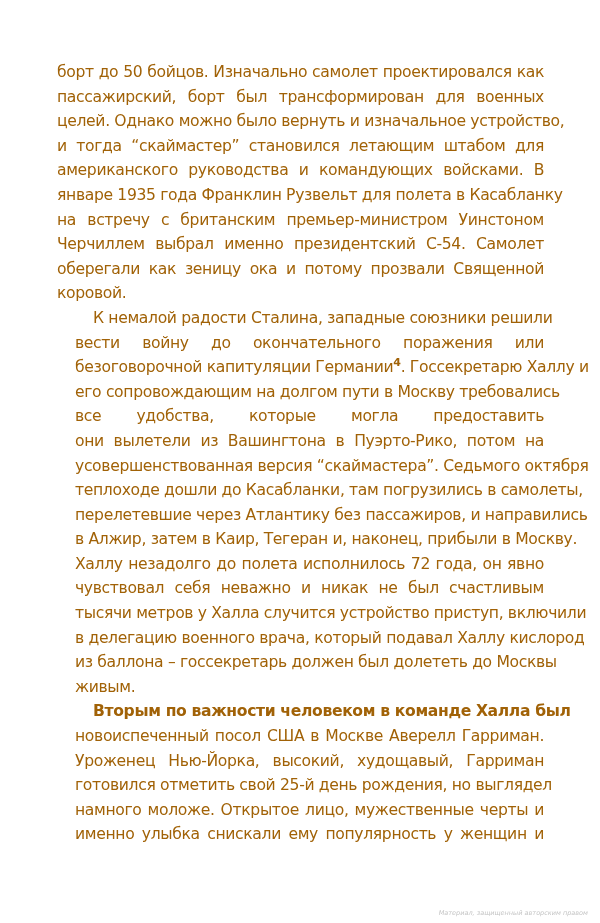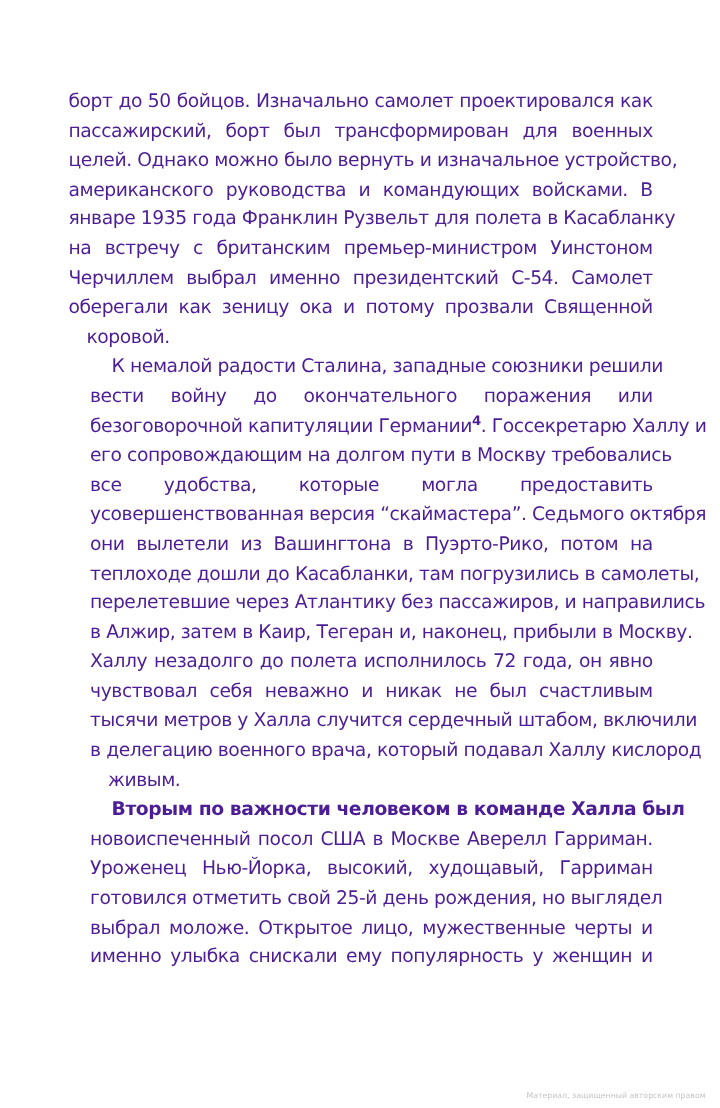--- a/index.html
+++ b/index.html
@@ -9,103 +9,105 @@
     }
     body {
       width: 600px;
       height: 923px;
       position: relative;
       overflow: hidden;
     }
     .page {
       position: absolute;
       left: 57px;
-      top: 72px;
+      top: 60px;
       width: 487px;
       font-family: "DejaVu Sans", sans-serif;
       font-size: 15.6px;
       line-height: 24.6px;
-      color: #4c1d95;
+      color: #a16207;
       text-align: justify;
       letter-spacing: -0.35px;
       word-spacing: 0px;
     }
     .para {
       margin: 0;
       text-indent: 0;
     }
     .para.indent {
       text-indent: 18px;
     }
     .line {
       display: block;
       text-align: justify;
       text-align-last: justify;
       white-space: nowrap;
       height: 24.6px;
     }
     .line.last {
       text-align-last: left;
-      margin-left: 15px;
     }
     .sup {
       font-size: 11px;
       font-weight: bold;
       vertical-align: 6px;
       line-height: 0;
     }
     .watermark {
       position: absolute;
       right: 12px;
       bottom: 6px;
       font-family: "DejaVu Sans", sans-serif;
       font-size: 6.5px;
       color: #c4c4c4;
       letter-spacing: 0;
+      font-style: italic;
     }
   </style>
 </head>
 <body>
 
 <div class="page">
 
   <div class="para">
     <span class="line">борт до 50 бойцов. Изначально самолет проектировался как</span>
     <span class="line">пассажирский, борт был трансформирован для военных</span>
     <span class="line">целей. Однако можно было вернуть и изначальное устройство,</span>
+    <span class="line">и тогда “скаймастер” становился летающим штабом для</span>
     <span class="line">американского руководства и командующих войсками. В</span>
     <span class="line">январе 1935 года Франклин Рузвельт для полета в Касабланку</span>
     <span class="line">на встречу с британским премьер-министром Уинстоном</span>
     <span class="line">Черчиллем выбрал именно президентский С-54. Самолет</span>
     <span class="line">оберегали как зеницу ока и потому прозвали Священной</span>
     <span class="line last">коровой.</span>
   </div>
 
   <div class="para indent">
     <span class="line" style="padding-left:18px;">К немалой радости Сталина, западные союзники решили</span>
     <span class="line">вести войну до окончательного поражения или</span>
     <span class="line"><span>безоговорочной капитуляции Германии</span><span class="sup">4</span><span>. Госсекретарю Халлу и</span></span>
     <span class="line">его сопровождающим на долгом пути в Москву требовались</span>
     <span class="line">все удобства, которые могла предоставить</span>
+    <span class="line">они вылетели из Вашингтона в Пуэрто-Рико, потом на</span>
     <span class="line">усовершенствованная версия “скаймастера”. Седьмого октября</span>
-    <span class="line">они вылетели из Вашингтона в Пуэрто-Рико, потом на</span>
     <span class="line">теплоходе дошли до Касабланки, там погрузились в самолеты,</span>
     <span class="line">перелетевшие через Атлантику без пассажиров, и направились</span>
     <span class="line">в Алжир, затем в Каир, Тегеран и, наконец, прибыли в Москву.</span>
     <span class="line">Халлу незадолго до полета исполнилось 72 года, он явно</span>
     <span class="line">чувствовал себя неважно и никак не был счастливым</span>
-    <span class="line">тысячи метров у Халла случится сердечный штабом, включили</span>
+    <span class="line">тысячи метров у Халла случится устройство приступ, включили</span>
     <span class="line">в делегацию военного врача, который подавал Халлу кислород</span>
+    <span class="line">из баллона – госсекретарь должен был долететь до Москвы</span>
     <span class="line last">живым.</span>
   </div>
 
   <div class="para indent">
     <span class="line" style="padding-left:18px;font-weight:bold;">Вторым по важности человеком в команде Халла был</span>
     <span class="line">новоиспеченный посол США в Москве Аверелл Гарриман.</span>
     <span class="line">Уроженец Нью-Йорка, высокий, худощавый, Гарриман</span>
     <span class="line">готовился отметить свой 25-й день рождения, но выглядел</span>
-    <span class="line">выбрал моложе. Открытое лицо, мужественные черты и</span>
+    <span class="line">намного моложе. Открытое лицо, мужественные черты и</span>
     <span class="line">именно улыбка снискали ему популярность у женщин и</span>
   </div>
 
 </div>
 
 <div class="watermark">Материал, защищенный авторским правом</div>
 
 </body></html>

